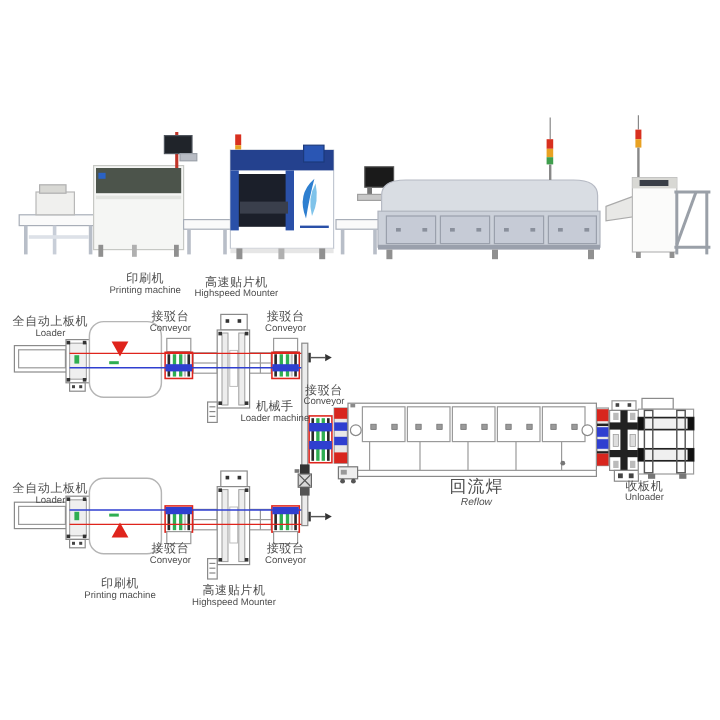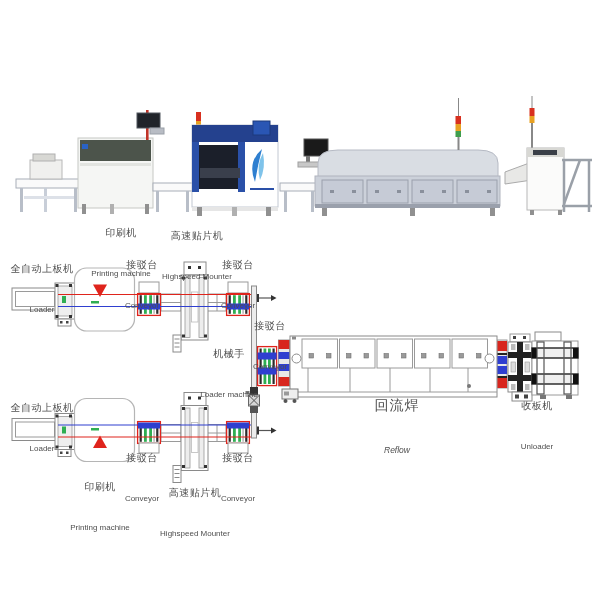--- a/index.html
+++ b/index.html
@@ -2,21 +2,21 @@
 <html><head>
 <meta charset="utf-8">
 <style>
   html,body{margin:0;padding:0;background:#fff;}
   #stage{position:relative;width:600px;height:600px;background:#ffffff;overflow:hidden;
          font-family:"Liberation Sans","DejaVu Sans",sans-serif;}
   #gfx{position:absolute;left:0;top:0;}
   .lbl{position:absolute;transform:translateX(-50%);text-align:center;color:#4f4f4f;
        white-space:nowrap;line-height:1.12;}
   .lbl .zh{display:block;font-size:10px;letter-spacing:.5px;}
-  .lbl .en{display:block;font-size:8px;margin-top:32px;}
+  .lbl .en{display:block;font-size:8px;}
   .lbl.big .zh{font-size:14px;letter-spacing:1px;}
   .lbl.big .en{font-size:8.5px;font-style:italic;}
 </style>
 </head>
 <body>
 
 <div id="stage">
 
 <svg id="gfx" width="600" height="600" viewBox="0 0 600 600">
   <defs>
@@ -368,21 +368,21 @@
   <span class="en">Conveyor</span>
 </div>
 <div class="lbl" style="left:238px;top:259px">
   <span class="zh">接驳台</span>
   <span class="en">Conveyor</span>
 </div>
 <div class="lbl" style="left:270px;top:320px">
   <span class="zh">接驳台</span>
   <span class="en">Conveyor</span>
 </div>
-<div class="lbl" style="left:229px;top:348px">
+<div class="lbl" style="left:229px;top:334px">
   <span class="zh">机械手</span>
   <span class="en">Loader machine</span>
 </div>
 <div class="lbl big" style="left:397px;top:398px">
   <span class="zh">回流焊</span>
   <span class="en">Reflow</span>
 </div>
 <div class="lbl" style="left:537px;top:400px">
   <span class="zh">收板机</span>
   <span class="en">Unloader</span>

